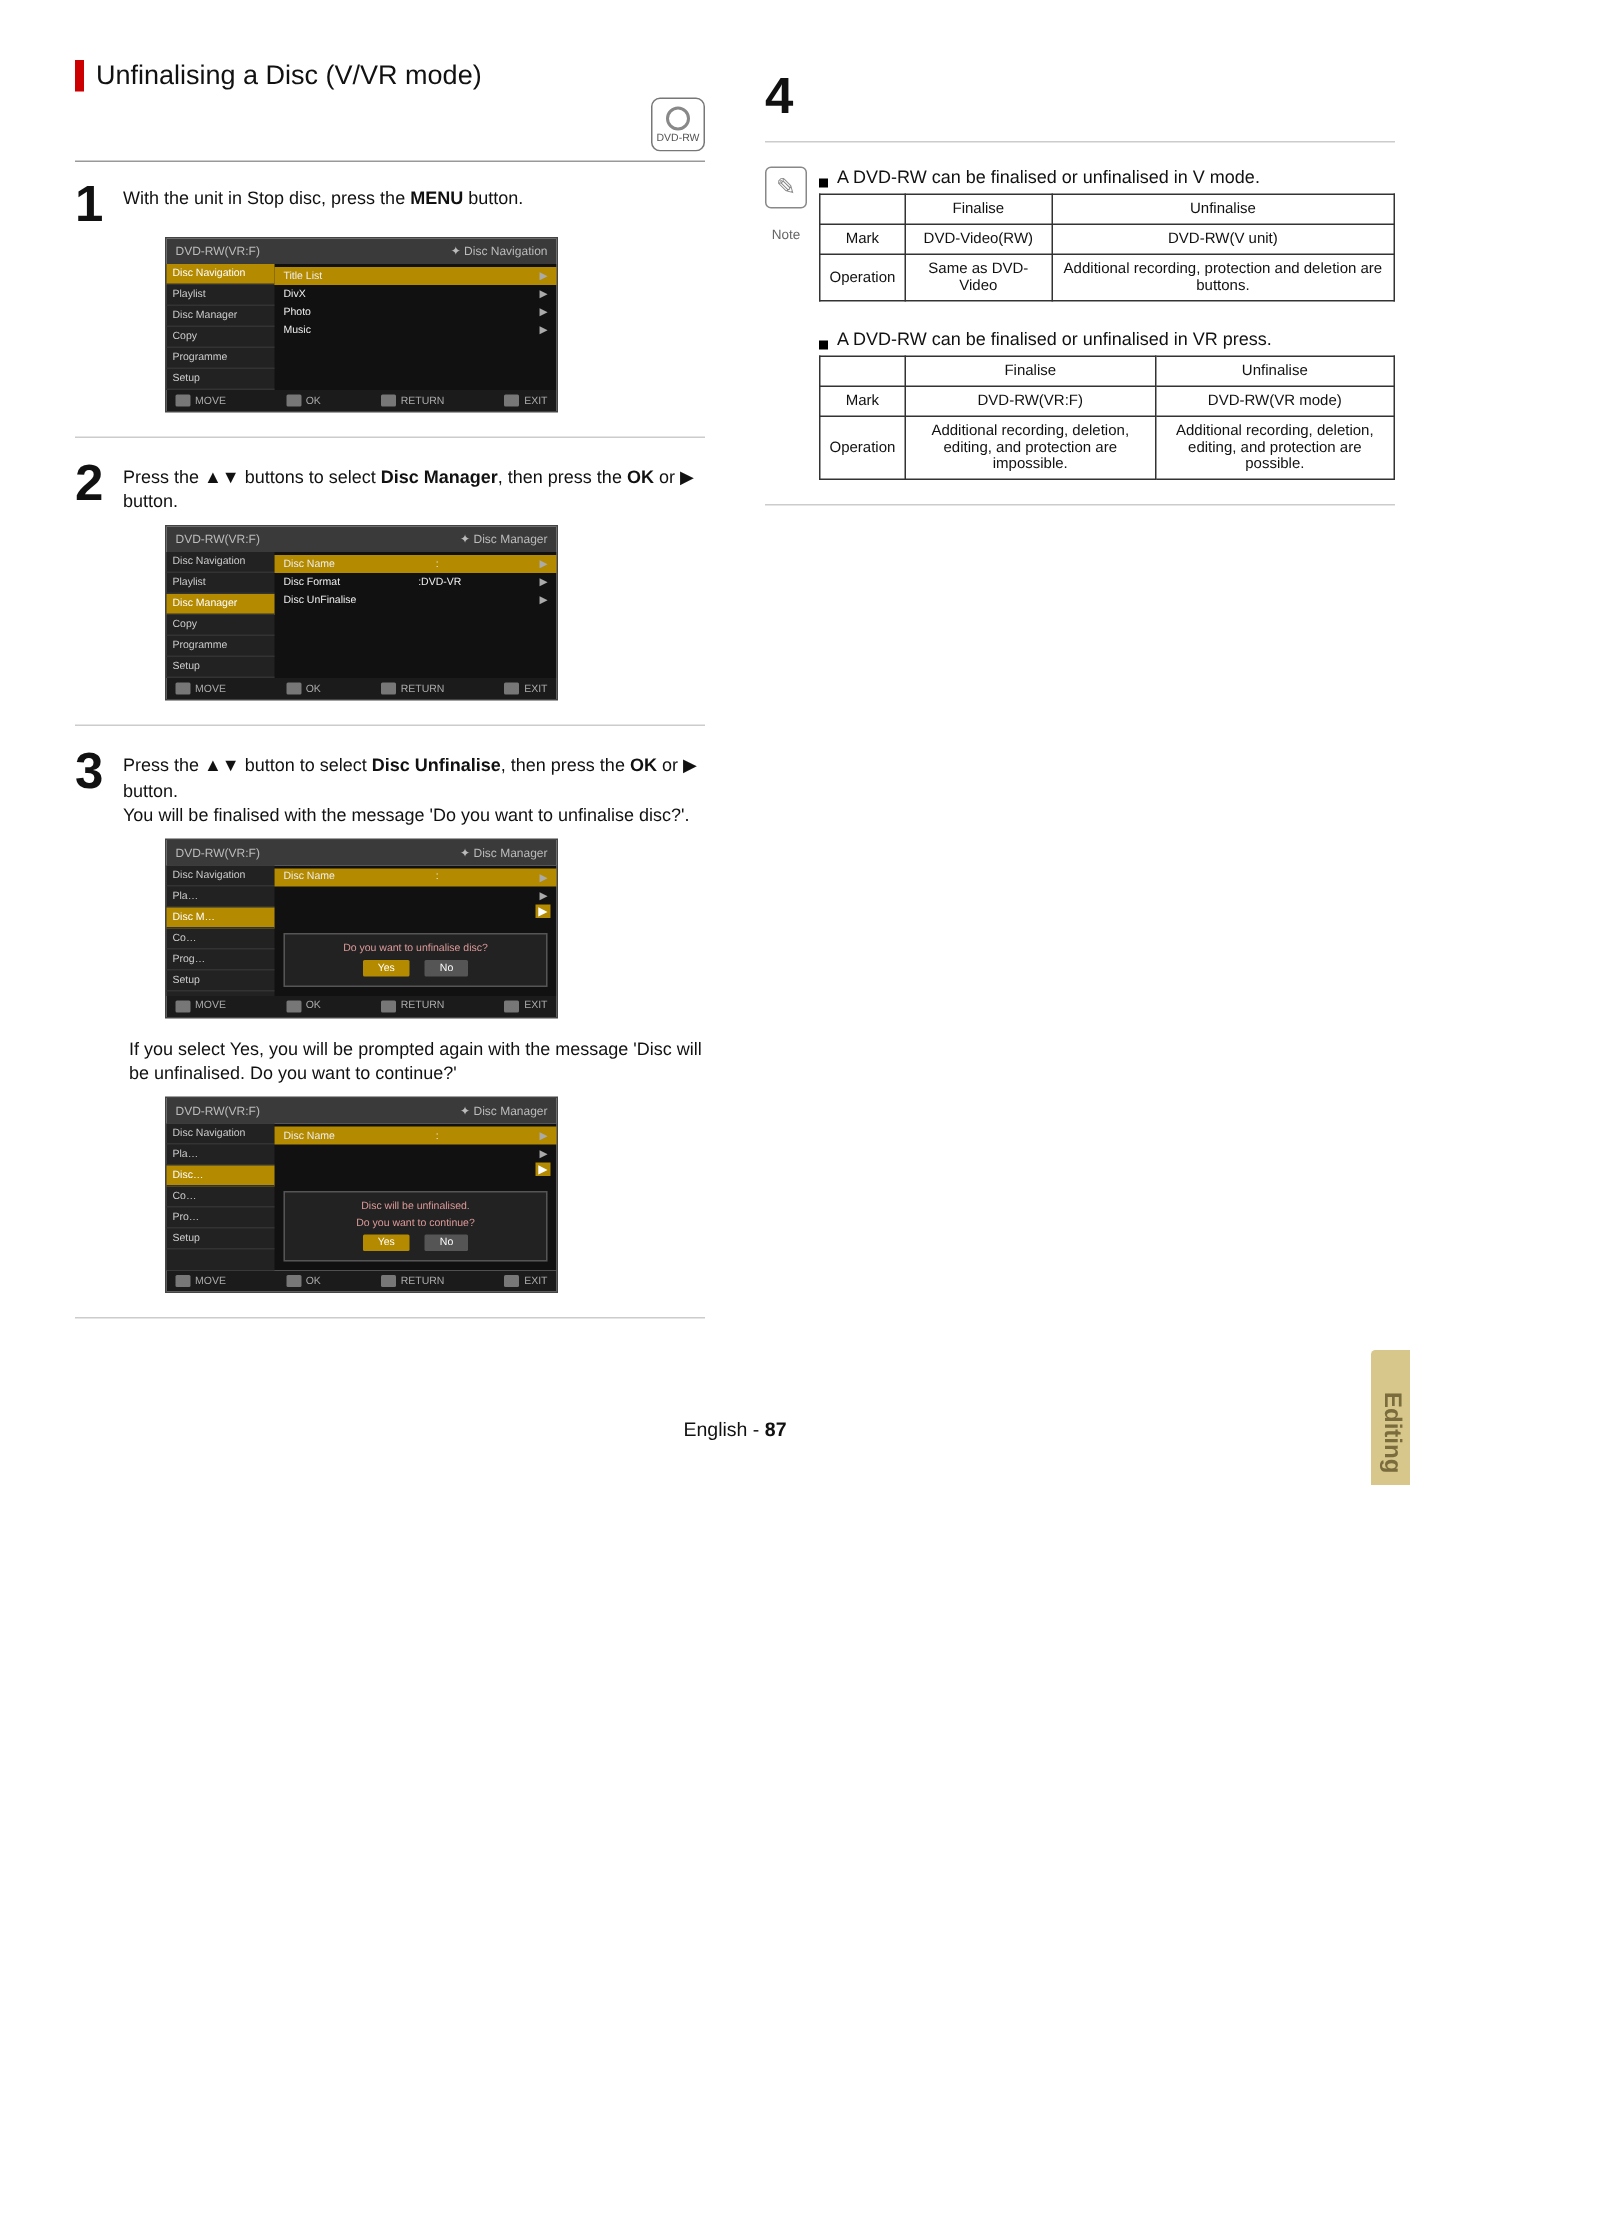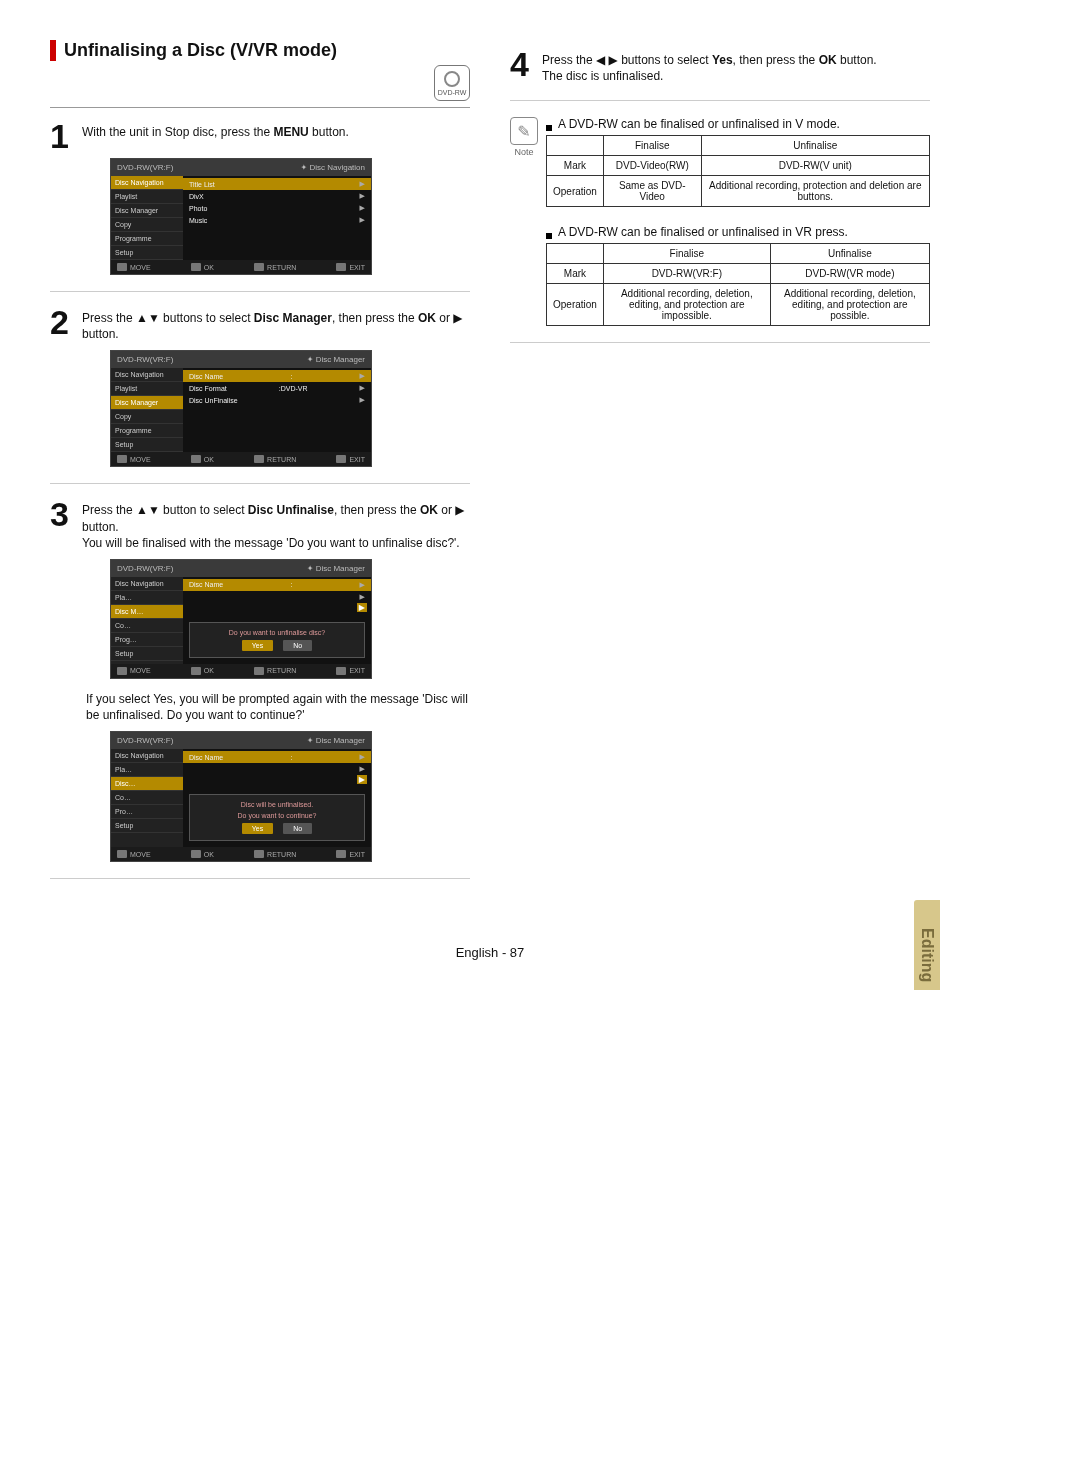--- a/index.html
+++ b/index.html
@@ -15,21 +15,21 @@
   .page {
     display: flex;
     gap: 40px;
   }
   .col {
     flex: 1;
     min-width: 0;
   }
   .section-title {
     font-size: 18px;
-    font-weight: bold;
+    font-weight: normal;
     border-left: 6px solid #c00;
     padding-left: 8px;
     margin-bottom: 6px;
   }
   .hr-thin {
     border: 0;
     border-top: 1px solid #999;
     margin: 6px 0 14px 0;
   }
   .hr-vthin {
@@ -159,21 +159,21 @@
   .note-block { display: flex; gap: 8px; margin-top: 12px; }
   .note-icon {
     width: 26px; height: 26px;
     border: 1px solid #888;
     border-radius: 4px;
     display: flex; align-items: center; justify-content: center;
     color: #888;
     font-size: 16px;
     flex-shrink: 0;
   }
-  .note-label { font-size: 9px; color: #666; text-align: center; margin-top: 2px; }
+  .note-label { font-size: 9px; color: #666; text-align: center; margin-top: 12px; }
   .note-body { flex: 1; }
   .bullet { display: flex; gap: 6px; margin-bottom: 4px; align-items: flex-end; }
   .bullet .sq { width: 6px; height: 6px; background: #000; margin-top: 4px; flex-shrink: 0; }
   table.info {
     border-collapse: collapse;
     width: 100%;
     font-size: 10px;
     margin-top: 4px;
   }
   table.info th, table.info td {
@@ -197,21 +197,21 @@
     writing-mode: vertical-rl;
     font-weight: bold;
     font-size: 16px;
     border-radius: 3px 0 0 3px;
   }
   .footer {
     text-align: center;
     font-size: 13px;
     margin-top: 50px;
   }
-  .footer b { font-weight: normal; text-align: right; }
+  .footer b { font-weight: bold; text-align: right; }
 </style>
 </head>
 <body>
 
 <div class="page">
 
   <div class="col">
     <div style="overflow:hidden">
       <div class="section-title">Unfinalising a Disc (V/VR mode)</div>
       <div class="disc-badge">
@@ -463,24 +463,20 @@
       </div>
     </div>
 
     <hr class="hr-vthin">
   </div>
 
   <div class="col">
 
     <div class="step">
       <div class="step-num">4</div>
-      <div class="step-text">
-        <span>Press the ◀ ▶ buttons to select </span><b>Yes</b><span>, then press the </span><b>OK</b><span> button.</span><br>
-        <span>The disc is unfinalised.</span>
-      </div>
     </div>
 
     <hr class="hr-vthin">
 
     <div class="note-block">
       <div>
         <div class="note-icon">✎</div>
         <div class="note-label">Note</div>
       </div>
       <div class="note-body">

